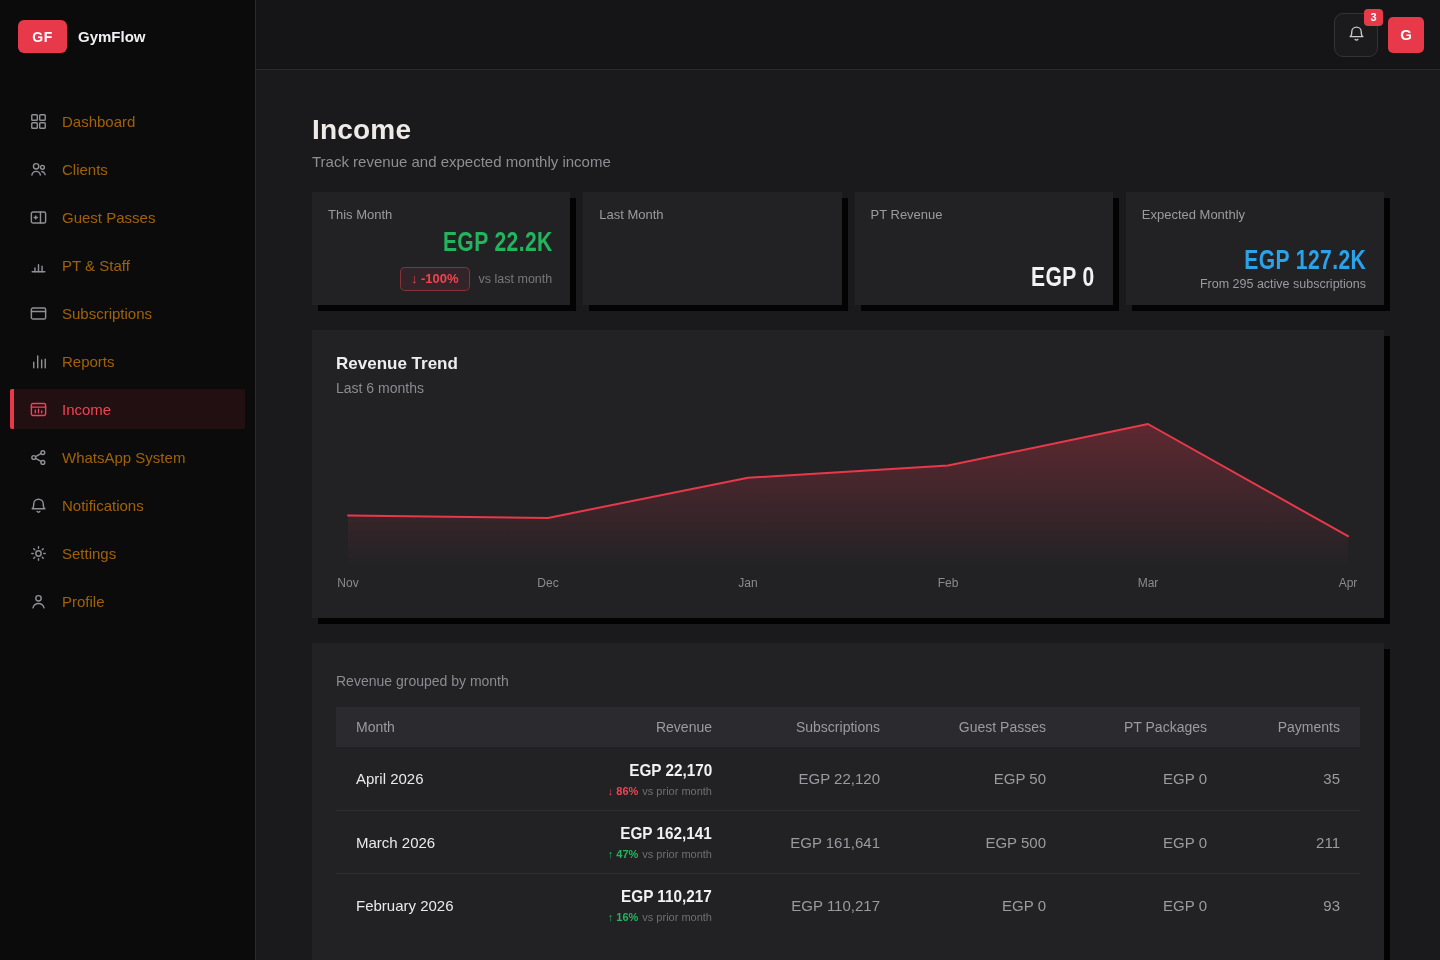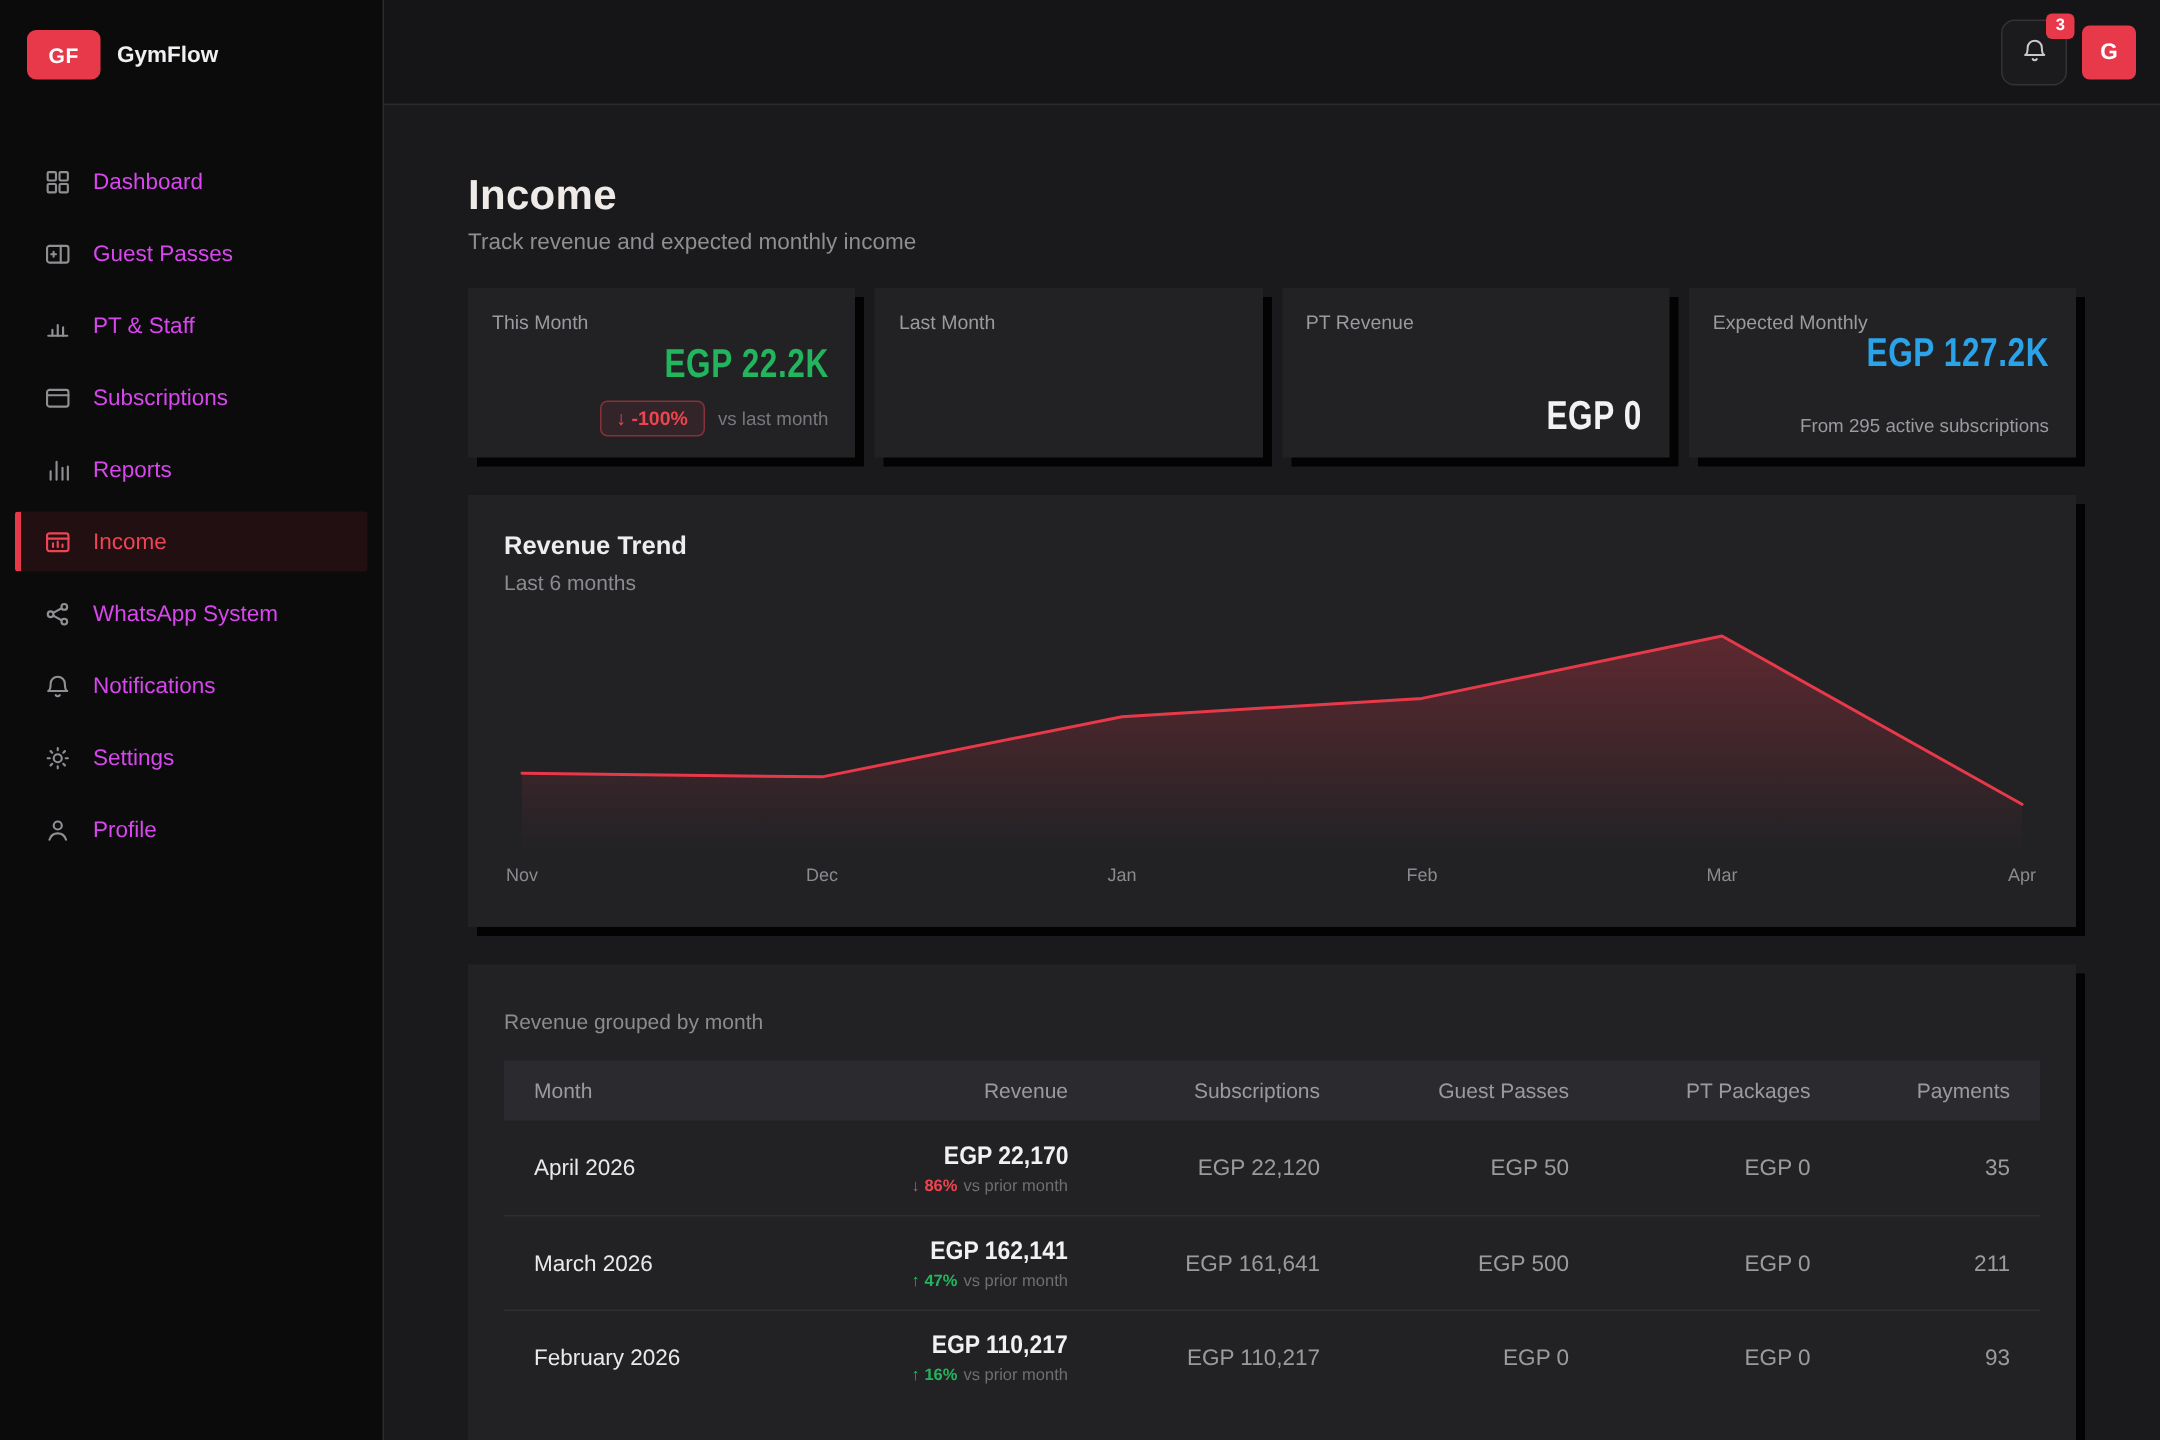--- a/index.html
+++ b/index.html
@@ -19,21 +19,21 @@
   .brand-logo {
     width:49px; height:33px; border-radius:6px; background:#e8394a;
     color:#fff; font-weight:bold; font-size:14px; letter-spacing:.5px;
     display:flex; align-items:center; justify-content:center;
   }
   .brand-name { font-size:15px; font-weight:bold; color:#f0f0f2; }
   .nav { margin-top:28px; display:flex; flex-direction:column; gap:8px; }
   .nav-item {
     display:flex; align-items:center; gap:14px;
     height:40px; margin:0 10px; padding-left:18px;
-    color:#d946ef; font-size:15px; cursor:pointer; border-radius:2px;
+    color:#a16207; font-size:15px; cursor:pointer; border-radius:2px;
   }
   .nav-item .nav-icon { width:20px; height:20px; display:flex; align-items:center; justify-content:center; color:#8f8f94; }
   .nav-item.active {
     background:rgba(232,57,74,0.10);
     border-left:4px solid #e8394a; padding-left:14px;
     color:#ef4454;
   }
   .nav-item.active .nav-icon { color:#ef4454; }
   .nav-icon svg { width:19px; height:19px; }
   
@@ -79,21 +79,21 @@
   .stat-value .cond { display:inline-block; transform:scaleX(0.78); transform-origin:100% 50%; letter-spacing:.5px; }
   .stat-value.green { color:#22b55e; }
   .stat-value.blue { color:#2ba3e8; }
   .stat-footer { margin-top:11px; display:flex; justify-content:flex-end; align-items:center; gap:9px; }
   .pill {
     border:1px solid rgba(239,68,80,0.45); background:rgba(239,68,80,0.08);
     color:#ef4450; font-size:13px; font-weight:bold;
     padding:3px 10px; border-radius:5px; line-height:1.2;
   }
   .muted-sm { font-size:12.5px; color:#77777c; }
-  .stat-note { margin-top:28px; text-align:right; font-size:12.5px; color:#9a9a9f; }
+  .stat-note { margin-top:3px; text-align:right; font-size:12.5px; color:#9a9a9f; }
   
   .section-card { margin-top:25px; padding:24px; }
   .section-title { font-size:17px; font-weight:bold; color:#ededf0; }
   .section-subtitle { margin-top:6px; font-size:14px; color:#8b8b90; }
   
   .chart-wrap { margin-top:14px; position:relative; }
   .chart-wrap svg { display:block; width:100%; height:160px; }
   .x-labels { position:relative; height:18px; margin-top:6px; }
   .x-labels span {
     position:absolute; transform:translateX(-50%);
@@ -134,20 +134,31 @@
       <div class="nav-item">
         <span class="nav-icon">
           <svg viewBox="0 0 24 24" fill="none" stroke="currentColor" stroke-width="1.8" stroke-linecap="round" stroke-linejoin="round">
             <rect x="3.5" y="3.5" width="7" height="7" rx="1"></rect>
             <rect x="13.5" y="3.5" width="7" height="7" rx="1"></rect>
             <rect x="3.5" y="13.5" width="7" height="7" rx="1"></rect>
             <rect x="13.5" y="13.5" width="7" height="7" rx="1"></rect>
           </svg>
         </span>
         <span class="nav-label">Dashboard</span>
+      </div>
+      <div class="nav-item">
+        <span class="nav-icon">
+          <svg viewBox="0 0 24 24" fill="none" stroke="currentColor" stroke-width="1.8" stroke-linecap="round" stroke-linejoin="round">
+            <circle cx="9" cy="8" r="3.4"></circle>
+            <path d="M3.6 19c.8-3 3-4.6 5.4-4.6s4.6 1.6 5.4 4.6"></path>
+            <circle cx="17" cy="9.2" r="2.4"></circle>
+            <path d="M16.2 14.6c2 .3 3.5 1.6 4.2 3.9"></path>
+          </svg>
+        </span>
+        <span class="nav-label">Clients</span>
       </div>
       <div class="nav-item">
         <span class="nav-icon">
           <svg viewBox="0 0 24 24" fill="none" stroke="currentColor" stroke-width="1.8" stroke-linecap="round" stroke-linejoin="round">
             <rect x="3" y="5" width="18" height="14" rx="2"></rect>
             <path d="M14.5 5v14"></path>
             <path d="M8.5 10v4M6.5 12h4"></path>
           </svg>
         </span>
         <span class="nav-label">Guest Passes</span>

